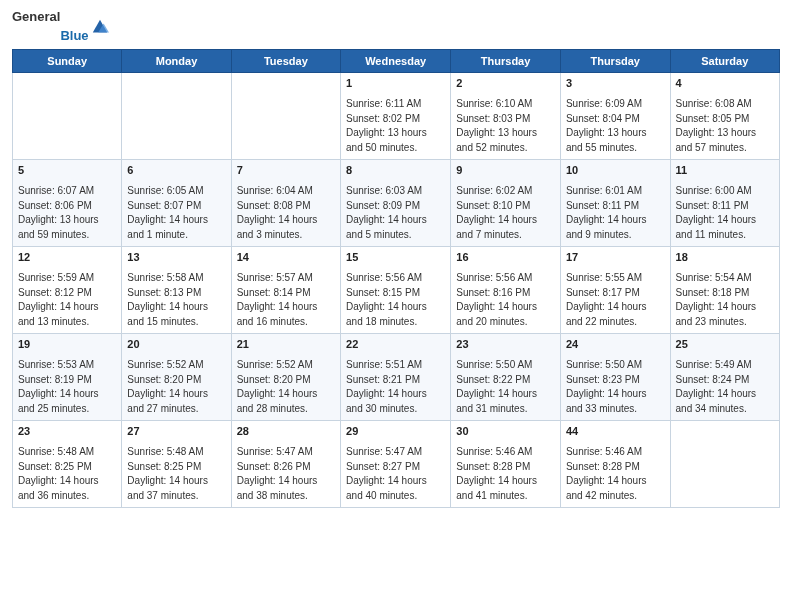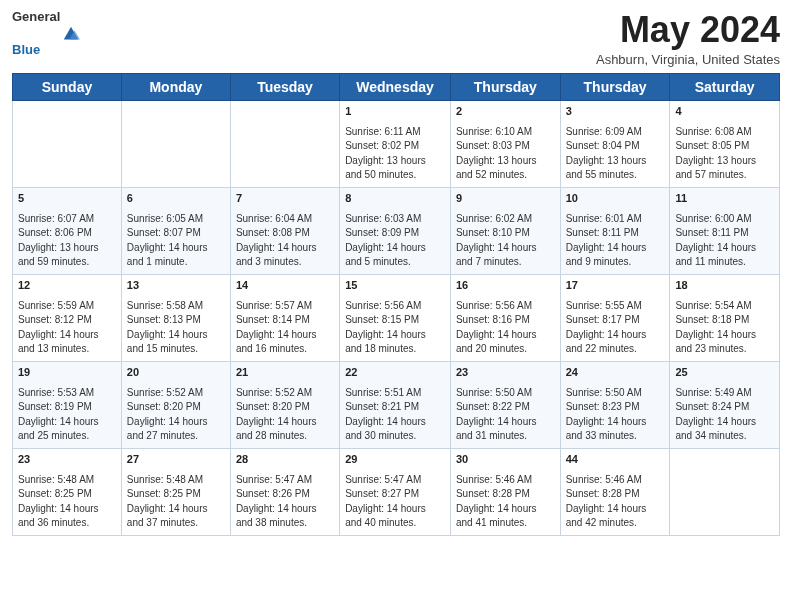--- a/index.html
+++ b/index.html
@@ -22,21 +22,21 @@
       align-items: flex-start;
       margin-bottom: 6px;
     }
     .logo {
       display: flex;
       align-items: center;
       gap: 0;
     }
     .logo-text {
       display: flex;
-      flex-direction: column;
+      flex-direction: row;
       font-size: 13px;
       font-weight: bold;
       line-height: 1.1;
       justify-content: center;
     }
     .logo-general { color: #333; font-size: 13px; font-weight: bold; }
     .logo-blue { color: #1a6aaa; font-size: 13px; font-weight: bold; margin-top: 19px; }
     .logo-icon {
       width: 18px;
       height: 18px;
@@ -60,21 +60,21 @@
     .calendar {
       width: 100%;
       border-collapse: collapse;
       font-size: 9.5px;
     }
     .calendar thead tr th {
       background-color: #2563a8;
       color: #fff;
       text-align: center;
       padding: 5px 2px;
-      font-size: 14px;
+      font-size: 11px;
       font-weight: bold;
       border: 1px solid #1a4e8a;
     }
     .calendar tbody tr td {
       border: 1px solid #c8d4e0;
       vertical-align: top;
       padding: 4px 5px;
       width: 113px;
       min-height: 70px;
       background: #fff;
@@ -104,24 +104,20 @@
     <div class="logo">
       <div class="logo-text">
         <span class="logo-general">General</span>
         <span class="logo-blue">Blue</span>
       </div>
       <svg class="logo-icon" viewBox="0 0 20 20">
         <polygon points="2,16 10,2 18,16" fill="#2563a8" stroke="none"></polygon>
         <polygon points="8,16 14,6 20,16" fill="#4a90d9" stroke="none" opacity="0.7"></polygon>
       </svg>
     </div>
-    <div class="title-block">
-      <div class="title-month">May 2024</div>
-      <div class="title-location">Ashburn, Virginia, United States</div>
-    </div>
   </div>
 
   <table class="calendar">
     <thead>
       <tr>
       <th>Sunday</th>
           <th>Monday</th>
           <th>Tuesday</th>
           <th>Wednesday</th>
           <th>Thursday</th>

